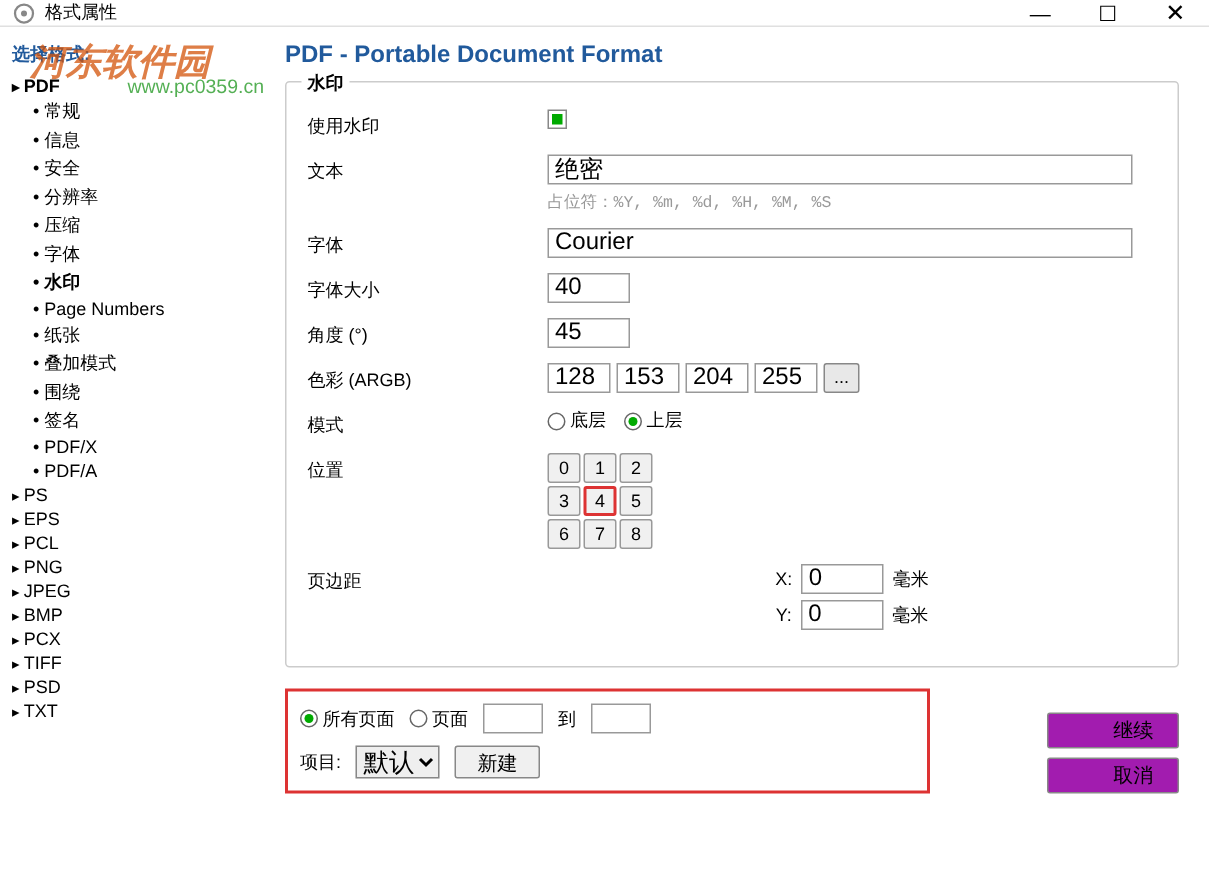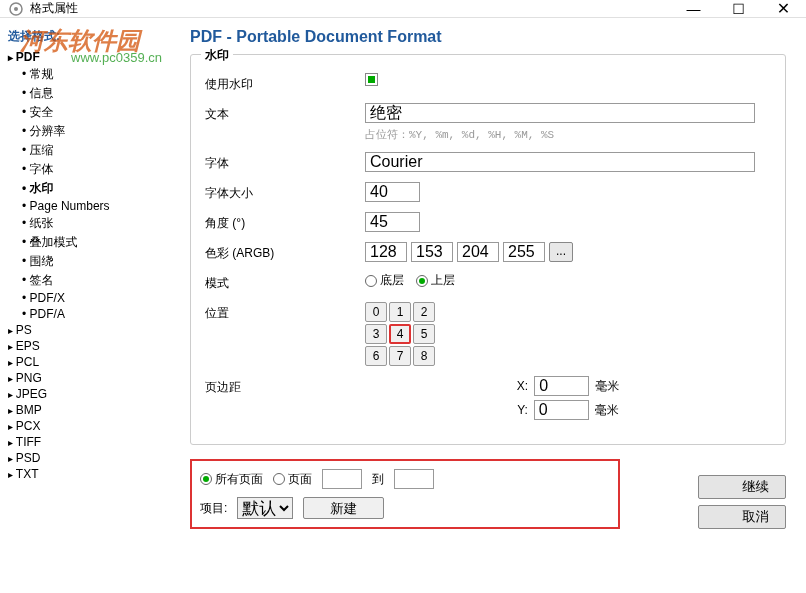--- a/index.html
+++ b/index.html
@@ -4,21 +4,21 @@
 <style>
 * { box-sizing: border-box; margin: 0; padding: 0; }
 body { font-family: "Microsoft YaHei", Arial, sans-serif; font-size: 12px; background: #fff; width: 806px; height: 593px; overflow: hidden; position: relative; }
 .titlebar { height: 18px; display: flex; align-items: center; padding: 0 0 0 8px; border-bottom: 1px solid #e0e0e0; }
 .titlebar-icon { width: 16px; height: 16px; margin-right: 6px; }
 .titlebar-title { flex: 1; }
 .titlebar-controls { display: flex; }
 .titlebar-btn { width: 45px; height: 30px; display: flex; align-items: center; justify-content: center; font-size: 14px; }
 .titlebar-btn.close { font-size: 16px; }
 .watermark-logo { position: absolute; top: 25px; left: 20px; font-size: 24px; font-weight: bold; color: #d4540a; opacity: 0.75; z-index: 5; font-style: italic; }
-.watermark-url { position: absolute; top: 50px; left: 71px; font-size: 13px; color: #2a9c2a; opacity: 0.8; z-index: 5; }
+.watermark-url { position: absolute; top: 50px; left: 85px; font-size: 13px; color: #2a9c2a; opacity: 0.8; z-index: 5; }
 .main { display: flex; height: calc(100% - 30px); }
 .sidebar { width: 180px; padding: 10px 8px; overflow-y: auto; }
 .sidebar-label { color: #215a9c; font-weight: bold; margin-bottom: 4px; display: block; }
 .tree-item { color: #000000; padding: 1px 0; cursor: pointer; }
 .tree-item.bold { font-weight: bold; }
 .tree-top::before { content: "▸ "; font-size: 10px; }
 .tree-sub { margin-left: 14px; }
 .tree-sub .tree-item::before { content: "• "; }
 .content { flex: 1; padding: 10px 20px 10px 10px; position: relative; }
 .content-title { color: #215a9c; font-weight: bold; font-size: 16px; margin-bottom: 8px; }
@@ -41,23 +41,23 @@
 .pos-grid { display: grid; grid-template-columns: repeat(3, 22px); gap: 2px; }
 .pos-btn { width: 22px; height: 20px; border: 1px solid #999; background: #f0f0f0; text-align: center; line-height: 18px; cursor: pointer; border-radius: 2px; }
 .pos-btn.sel { border: 2px solid #d33; line-height: 16px; }
 .ellipsis-btn { width: 24px; height: 20px; border: 1px solid #888; background: #e8e8e8; text-align: center; line-height: 16px; cursor: pointer; border-radius: 2px; }
 .margin-rows { display: flex; flex-direction: column; gap: 4px; }
 .margin-line { display: flex; align-items: center; gap: 6px; }
 .bottom-highlight { position: absolute; bottom: 52px; left: 10px; width: 430px; border: 2px solid #d33; padding: 8px; }
 .bottom-row { display: flex; align-items: center; gap: 10px; margin-bottom: 8px; }
 .bottom-row:last-child { margin-bottom: 0; }
 select.sel { border: 1px solid #888; height: 22px; font-size: 17px; }
-.btn { border: 1px solid #888; background: #f0f0f0; padding: 2px 26px; height: 22px; cursor: pointer; border-radius: 2px; }
+.btn { border: 1px solid #888; background: #f0f0f0; padding: 2px 14px; height: 22px; cursor: pointer; border-radius: 2px; }
 .action-buttons { position: absolute; bottom: 52px; right: 20px; display: flex; flex-direction: column; gap: 6px; }
-.action-btn { width: 88px; height: 24px; border: 1px solid #888; background: #e5e5e5; cursor: pointer; border-radius: 2px; padding-left: 27px; }
+.action-btn { width: 88px; height: 24px; border: 1px solid #888; background: #a21caf; cursor: pointer; border-radius: 2px; padding-left: 27px; }
 </style>
 </head>
 <body>
 
 <div class="titlebar">
   <span class="titlebar-icon">
     <svg viewBox="0 0 16 16">
         <circle cx="8" cy="8" r="6" fill="none" stroke="#888" stroke-width="1.5"></circle>
         <circle cx="8" cy="8" r="2" fill="#888"></circle>
       </svg>

